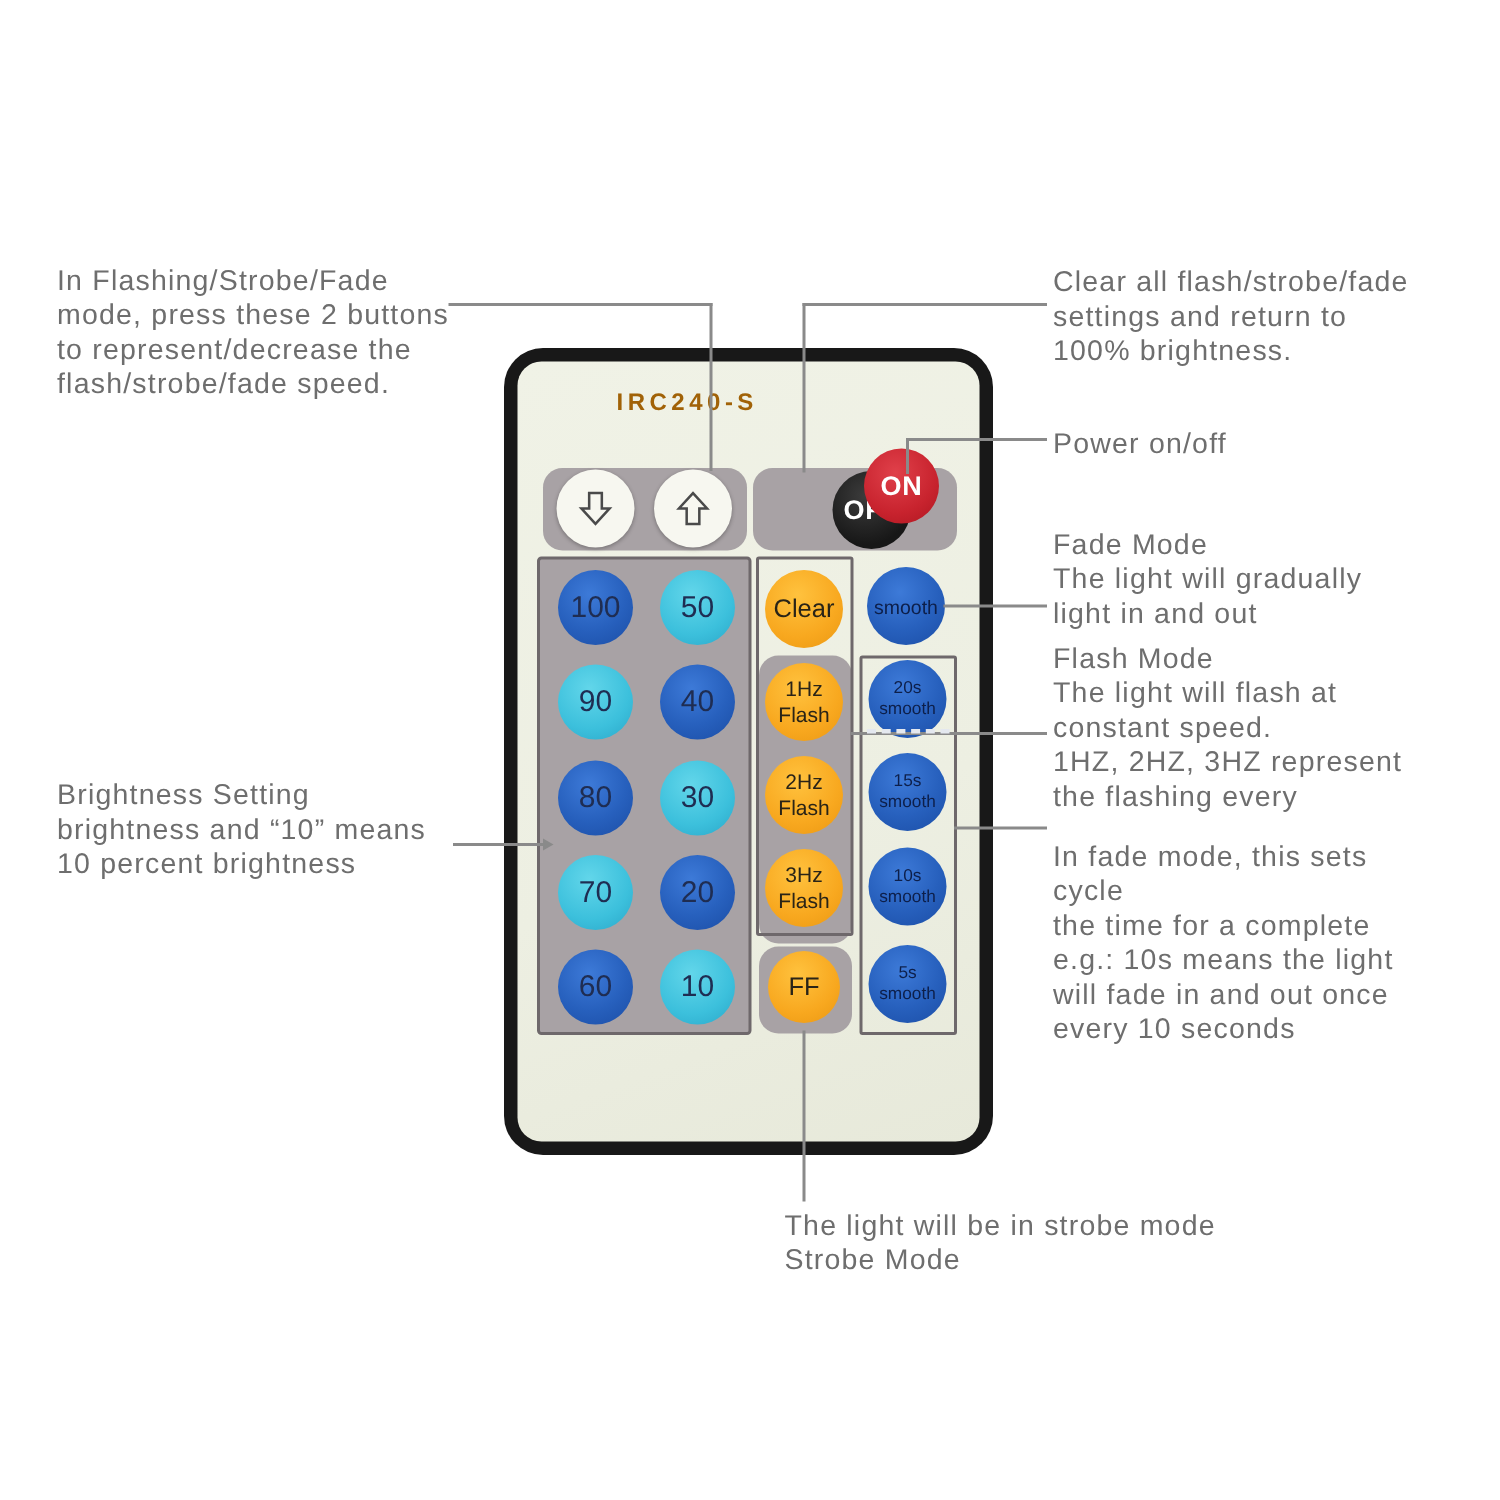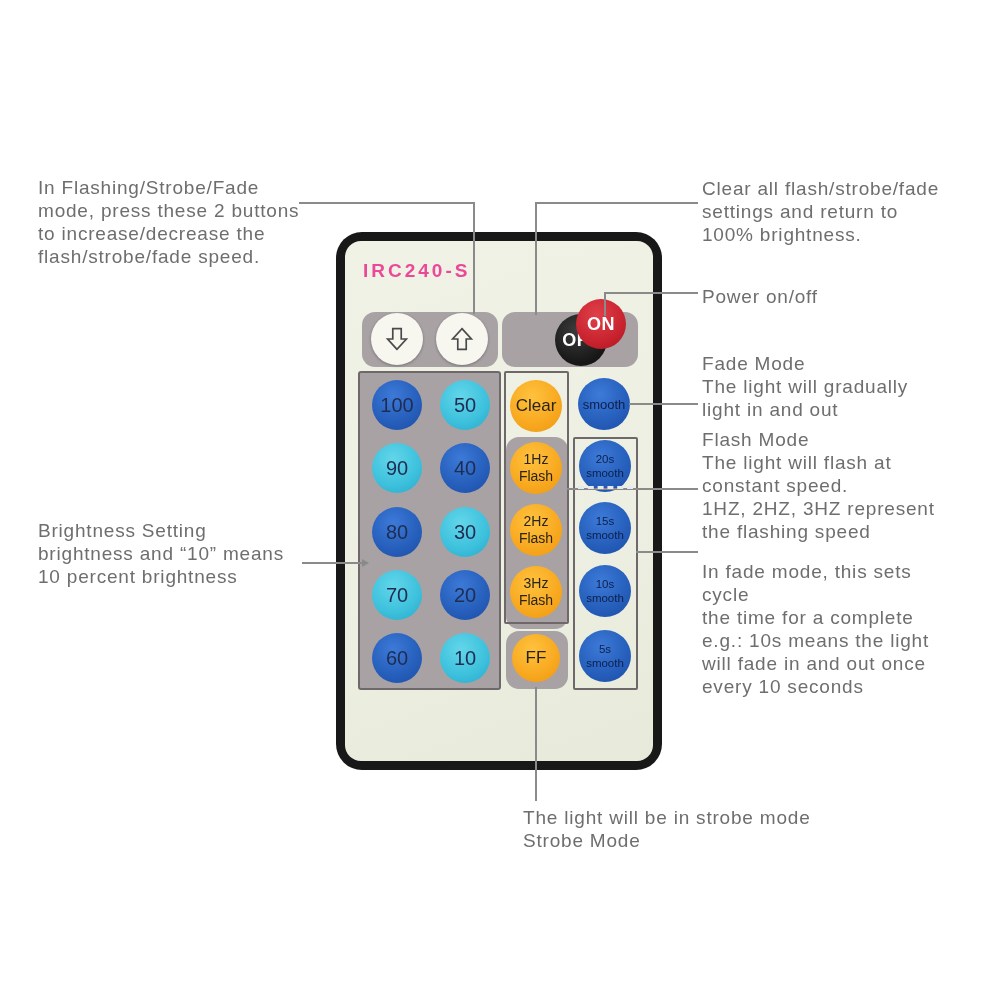--- a/index.html
+++ b/index.html
@@ -2,21 +2,21 @@
 <html><head>
 <meta charset="utf-8">
 <style>
   html,body{margin:0;padding:0;background:#ffffff;}
   #stage{position:relative;width:1000px;height:1000px;background:#ffffff;overflow:hidden;
          font-family:"Liberation Sans", sans-serif;}
   .abs{position:absolute;}
   .ann{font-size:19px;line-height:23px;letter-spacing:.8px;color:#6e6e6e;font-weight:400;}
   .remote-body{background:#181818;border-radius:26px;}
   .remote-face{background:linear-gradient(160deg,#f0f2e6 0%,#edefe2 60%,#e7e9da 100%);border-radius:16px;}
-  .model{font-size:19px;font-weight:bold;letter-spacing:3px;color:#ec4899;}
+  .model{font-size:16px;font-weight:bold;letter-spacing:3px;color:#a16207;margin-left:48px;}
   .panel{background:#a8a2a5;border-radius:13px;}
   .gbox{border:2px solid #6e686b;border-radius:3px;}
   .btn{border-radius:50%;display:flex;flex-direction:column;align-items:center;justify-content:center;
        text-align:center;box-sizing:border-box;}
   .btn-blue{background:radial-gradient(circle at 42% 32%,#3d7ad8 0%,#2760bd 55%,#1b4da5 100%);}
   .btn-cyan{background:radial-gradient(circle at 42% 32%,#62d6ea 0%,#3cc0dc 60%,#2aa6c8 100%);}
   .btn-orange{background:radial-gradient(circle at 42% 32%,#ffc23e 0%,#f8a81f 60%,#ea9712 100%);}
   .btn-red{background:radial-gradient(circle at 42% 32%,#e0404a 0%,#c8232e 60%,#ad1620 100%);}
   .btn-black{background:radial-gradient(circle at 42% 32%,#3c3c3c 0%,#171717 70%);}
   .btn-white{background:#f7f7f0;box-shadow:0 1px 3px rgba(0,0,0,.3);}
@@ -155,42 +155,42 @@
   <div class="abs hline" style="left:636px;top:551px;width:62px;"></div>
 
   <div class="abs hline" style="left:302px;top:562px;width:60px;"></div>
   <div class="abs arrowhead" style="left:362px;top:559px;"></div>
 
   <div class="abs vline" style="left:535px;top:687px;height:114px;"></div>
 
   <div class="abs ann" style="left:38px;top:176px;">
       <div>In Flashing/Strobe/Fade</div>
       <div>mode, press these 2 buttons</div>
-      <div>to increase/decrease the</div>
+      <div>to represent/decrease the</div>
       <div>flash/strobe/fade speed.</div>
     </div>
   <div class="abs ann" style="left:702px;top:177px;">
       <div>Clear all flash/strobe/fade</div>
       <div>settings and return to</div>
       <div>100% brightness.</div>
     </div>
   <div class="abs ann" style="left:702px;top:285px;">
       <div>Power on/off</div>
     </div>
   <div class="abs ann" style="left:702px;top:352px;">
       <div>Fade Mode</div>
       <div>The light will gradually</div>
       <div>light in and out</div>
     </div>
   <div class="abs ann" style="left:702px;top:428px;">
       <div>Flash Mode</div>
       <div>The light will flash at</div>
       <div>constant speed.</div>
       <div>1HZ, 2HZ, 3HZ represent</div>
-      <div>the flashing speed</div>
+      <div>the flashing every</div>
     </div>
   <div class="abs ann" style="left:702px;top:560px;">
       <div>In fade mode, this sets</div>
       <div>cycle</div>
       <div>the time for a complete</div>
       <div>e.g.: 10s means the light</div>
       <div>will fade in and out once</div>
       <div>every 10 seconds</div>
     </div>
   <div class="abs ann" style="left:38px;top:519px;">

